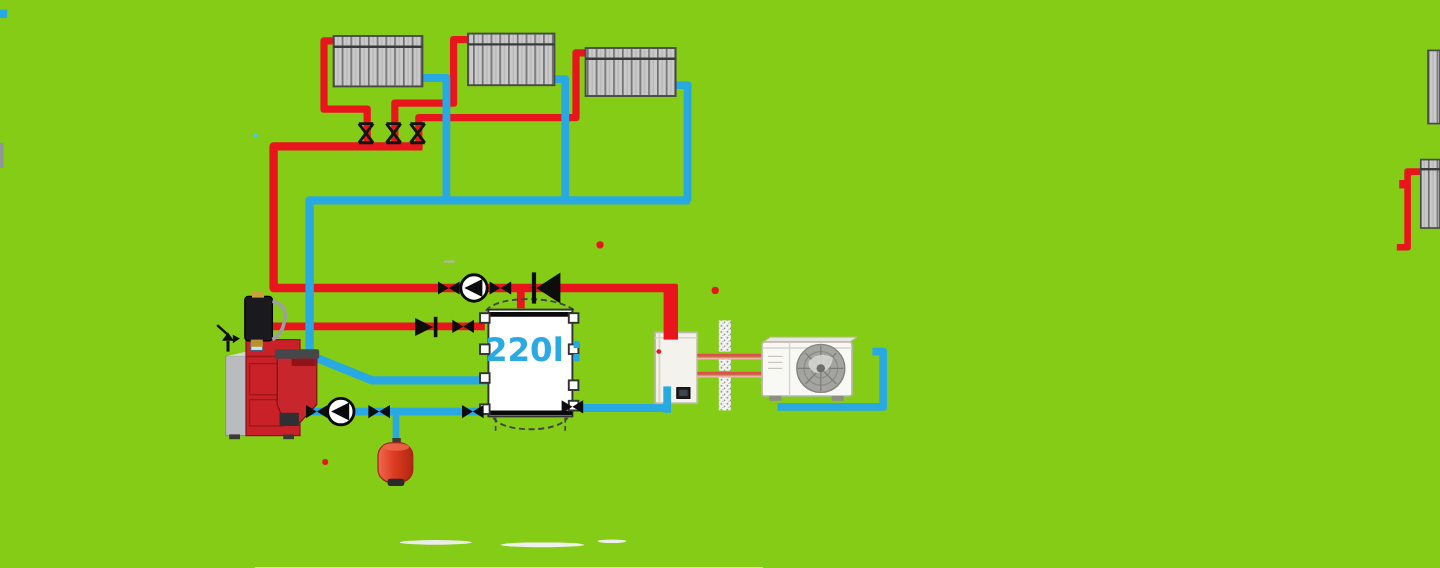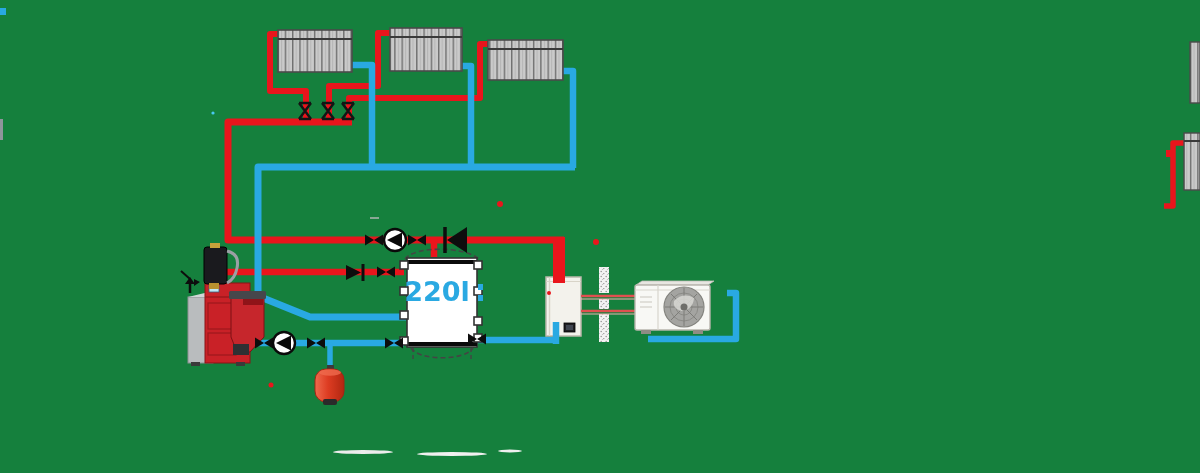--- a/index.html
+++ b/index.html
@@ -1,16 +1,16 @@
 <!DOCTYPE html>
 <html style="--pipe-red: #e9151c; --pipe-blue: #29a9e2; --refrigerant-line-red: #e05050; --radiator-gray: #cacaca; --boiler-red: #c92127; --boiler-gray: #b9bcbe; --expansion-vessel-red: #dd3c22; --tank-label-blue: #2aa9e2; --symbol-black: #0d0d0d;"><head>
 <meta charset="utf-8">
 <style>
   html,body{margin:0;padding:0;background:#ffffff;}
-  .stage{position:relative;width:1200px;height:473px;background:#15803d;overflow:hidden;}
+  .stage{position:relative;width:1200px;height:473px;background:#84cc16;overflow:hidden;}
   svg{display:block;}
   .pipe-red{stroke:var(--pipe-red,#e9151c);fill:none;}
   .pipe-blue{stroke:var(--pipe-blue,#29a9e2);fill:none;}
   .refline{stroke:var(--refrigerant-line-red,#e05050);fill:none;}
   .sym{fill:var(--symbol-black,#0d0d0d);}
   .symstroke{stroke:var(--symbol-black,#0d0d0d);fill:none;}
   .tank-label{fill:var(--tank-label-blue,#2aa9e2);font:bold 27px "DejaVu Sans","Liberation Sans",sans-serif;}
 </style>
 </head>
 <body>

